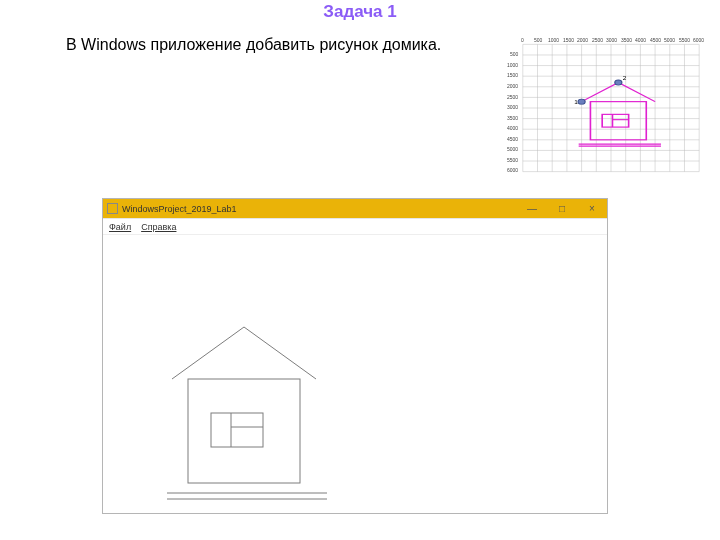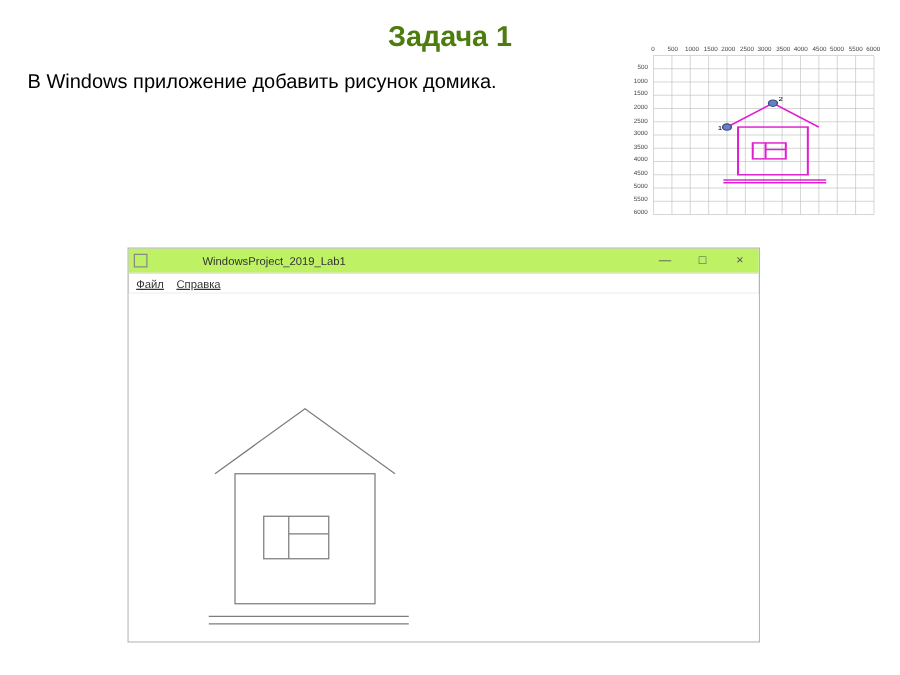--- a/index.html
+++ b/index.html
@@ -6,57 +6,57 @@
     body {
       width: 720px;
       height: 540px;
       background: #fff;
       font-family: Arial, sans-serif;
       position: relative;
       overflow: hidden;
     }
     .title {
       text-align: center;
-      font-size: 23px;
+      font-size: 17px;
       font-weight: bold;
-      padding-top: 16px;
-      color: #4d7c0f;
+      padding-top: 2px;
+      color: #8b5cf6;
     }
     .instruction {
       font-size: 16px;
       padding: 14px 4px 0 22px;
       color: #000;
+      margin-left: 44px;
     }
     .mini-plan {
       position: absolute;
       top: 38px;
       right: 12px;
       width: 194px;
       height: 140px;
       background: #fff;
     }
     .app-window {
       position: absolute;
       left: 102px;
       top: 198px;
       width: 506px;
       height: 316px;
       border: 1px solid #b5b5b5;
       background: #fff;
     }
     .titlebar {
       height: 20px;
-      background: #bef264;
+      background: #eab308;
       border-bottom: 1px solid #e6e6e6;
       display: flex;
       align-items: center;
       font-size: 9px;
       color: #333;
       padding-left: 4px;
-      gap: 40px;
     }
     .titlebar .icon {
       width: 11px; height: 11px;
       border: 1px solid #888;
       margin-right: 4px;
       display: inline-block;
     }
     .win-controls {
       margin-left: auto;
       display: flex;

